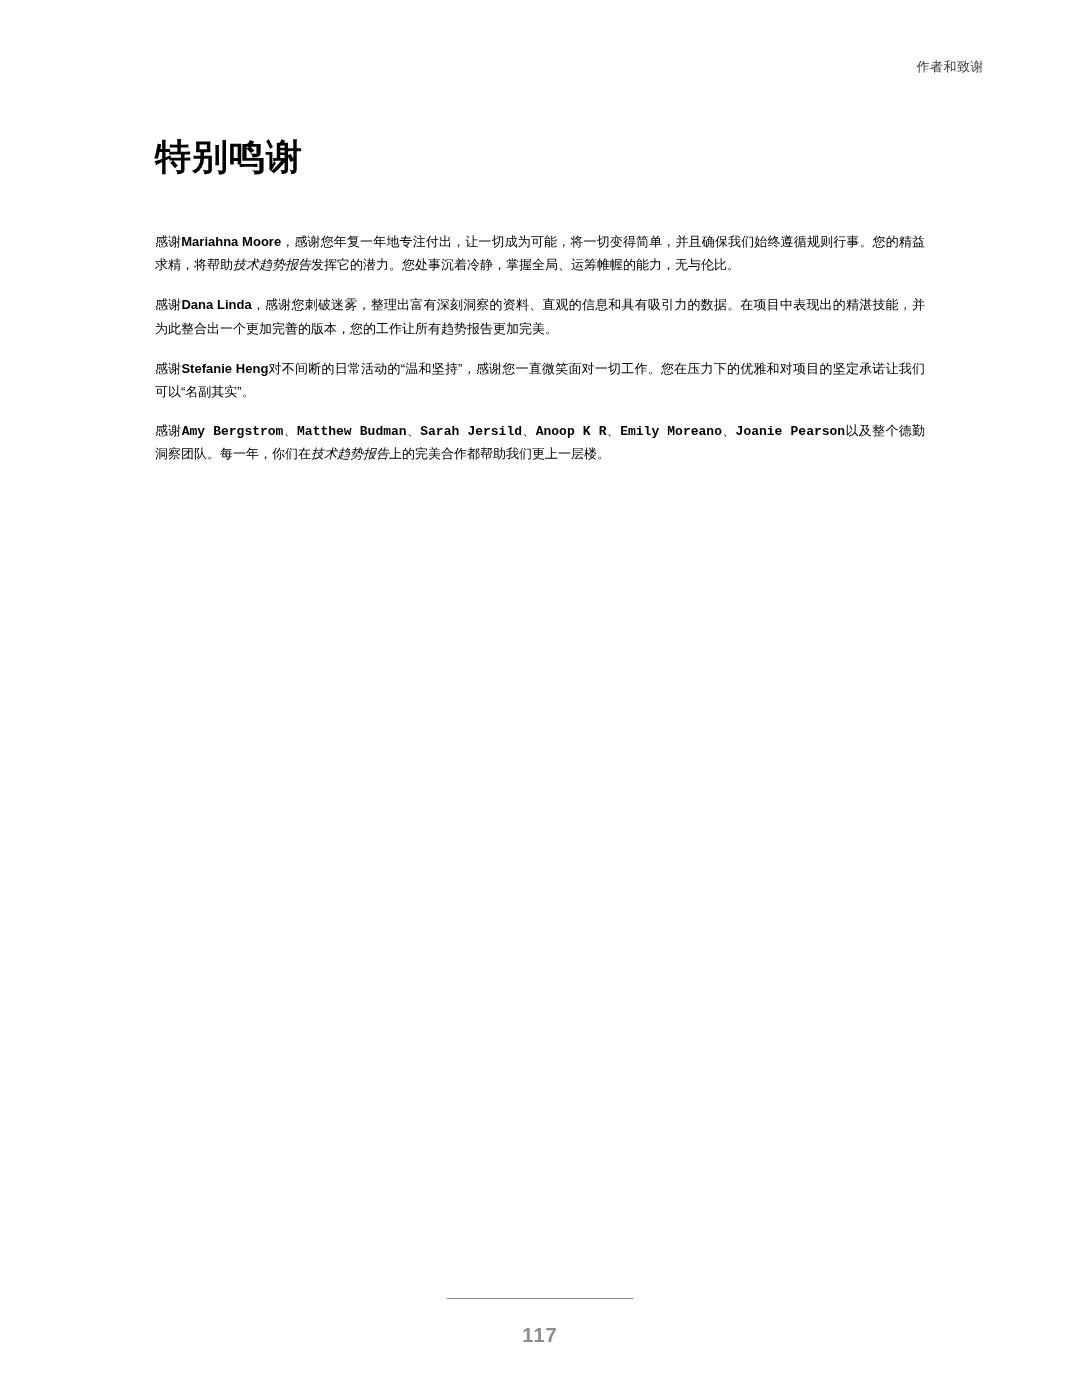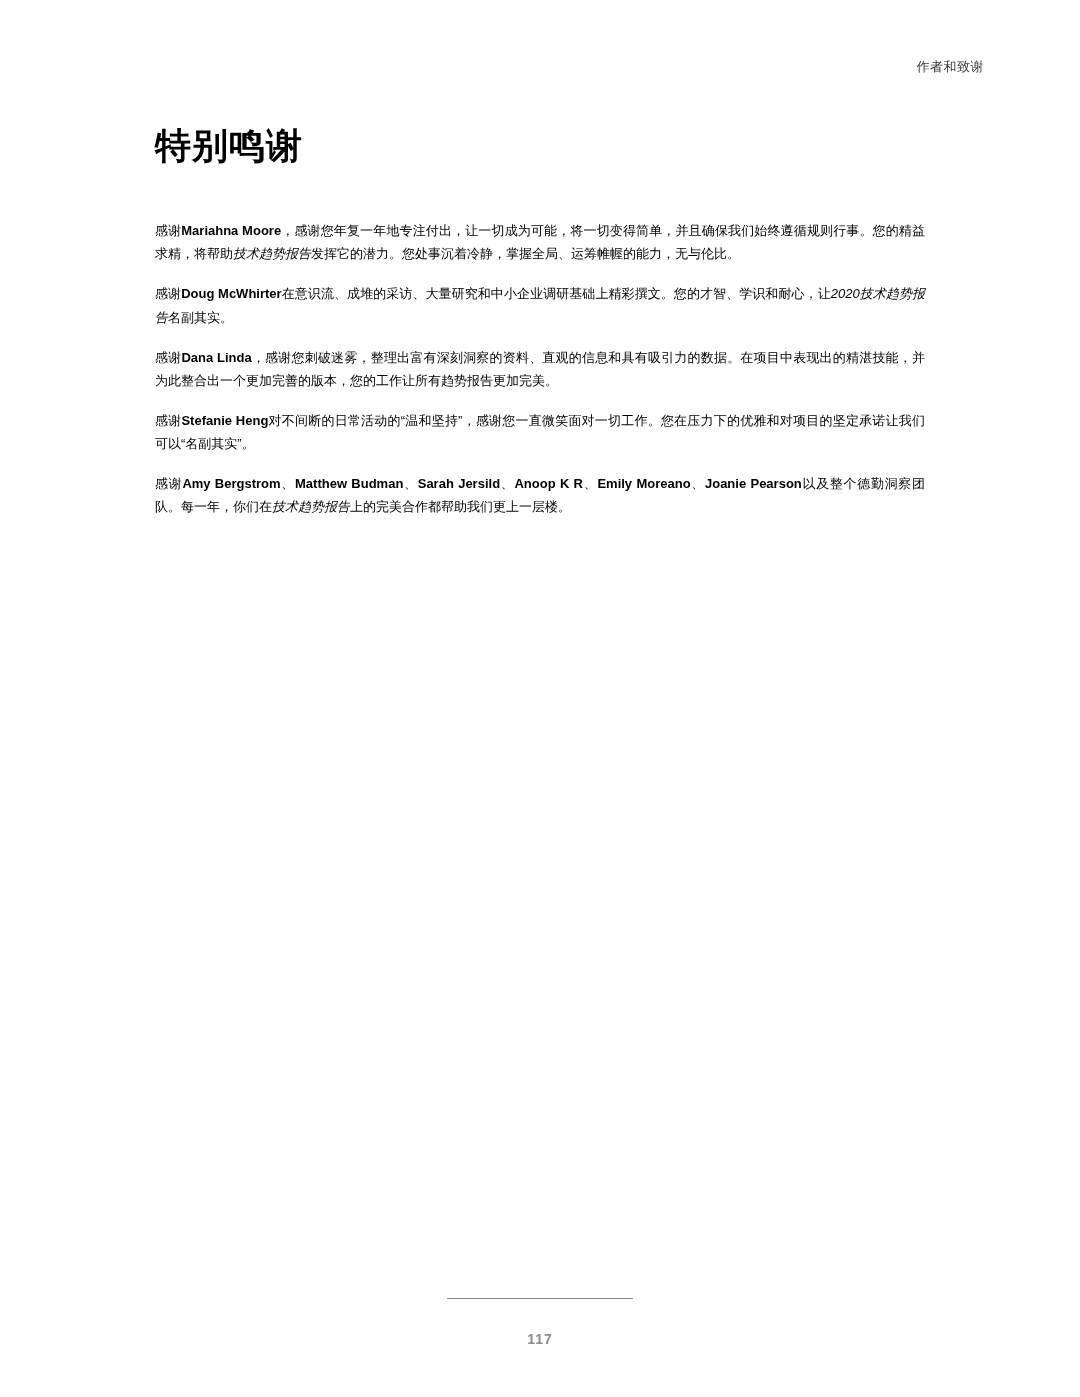--- a/index.html
+++ b/index.html
@@ -31,69 +31,69 @@
   .content {
     position: absolute;
     left: 155px;
     top: 120px;
     width: 770px;
   }
   h1.title {
     font-size: 36px;
     font-weight: bold;
     letter-spacing: 1px;
-    margin: 4px 0 52px 0;
+    margin: 15px 0 52px 0;
     line-height: 1.2;
   }
   .para {
     font-size: 13px;
     line-height: 1.78;
     margin: 0 0 17px 0;
     text-align: justify;
     color: #000;
   }
   .para:last-child {
     margin-bottom: 8px;
+    font-family: Liberation Mono, monospace;
   }
   b { font-weight: bold; }
   i { font-style: italic; }
   .footer-rule {
     position: absolute;
     left: 50%;
     transform: translateX(-50%);
     bottom: 98px;
     width: 186px;
     height: 1px;
     background: #8c8c8c;
   }
   .page-number {
     position: absolute;
     left: 0;
     right: 0;
     bottom: 50px;
     text-align: center;
-    font-size: 14px;
+    font-size: 20px;
     font-weight: bold;
     color: #8c8c8c;
     letter-spacing: 1px;
   }
 </style>
 </head>
 <body>
 
 <div class="page">
 
   <div class="running-head">作者和致谢</div>
 
   <div class="content">
     <h1 class="title">特别鸣谢</h1>
 
     <div id="paragraphs">
         <div class="para"><span>感谢</span><b>Mariahna Moore</b><span>，感谢您年复一年地专注付出，让一切成为可能，将一切变得简单，并且确保我们始终遵循规则行事。您的精益求精，将帮助</span><i>技术趋势报告</i><span>发挥它的潜力。您处事沉着冷静，掌握全局、运筹帷幄的能力，无与伦比。</span></div>
-        <div class="para"><span>感谢</span><b>Doug McWhirter</b><span>在意识流、成堆的采访、大量研究和中小企业调研基础上精彩撰文。您的才智、学识和耐心，让</span><i>2020技术趋势报告</i><span>名副其实。</span></div>
         <div class="para"><span>感谢</span><b>Dana Linda</b><span>，感谢您刺破迷雾，整理出富有深刻洞察的资料、直观的信息和具有吸引力的数据。在项目中表现出的精湛技能，并为此整合出一个更加完善的版本，您的工作让所有趋势报告更加完美。</span></div>
         <div class="para"><span>感谢</span><b>Stefanie Heng</b><span>对不间断的日常活动的“温和坚持”，感谢您一直微笑面对一切工作。您在压力下的优雅和对项目的坚定承诺让我们可以“名副其实”。</span></div>
         <div class="para"><span>感谢</span><b>Amy Bergstrom</b><span>、</span><b>Matthew Budman</b><span>、</span><b>Sarah Jersild</b><span>、</span><b>Anoop K R</b><span>、</span><b>Emily Moreano</b><span>、</span><b>Joanie Pearson</b><span>以及整个德勤洞察团队。每一年，你们在</span><i>技术趋势报告</i><span>上的完美合作都帮助我们更上一层楼。</span></div>
       </div>
   </div>
 
   <div class="footer-rule"></div>
   <div class="page-number">117</div>
 
 </div>

